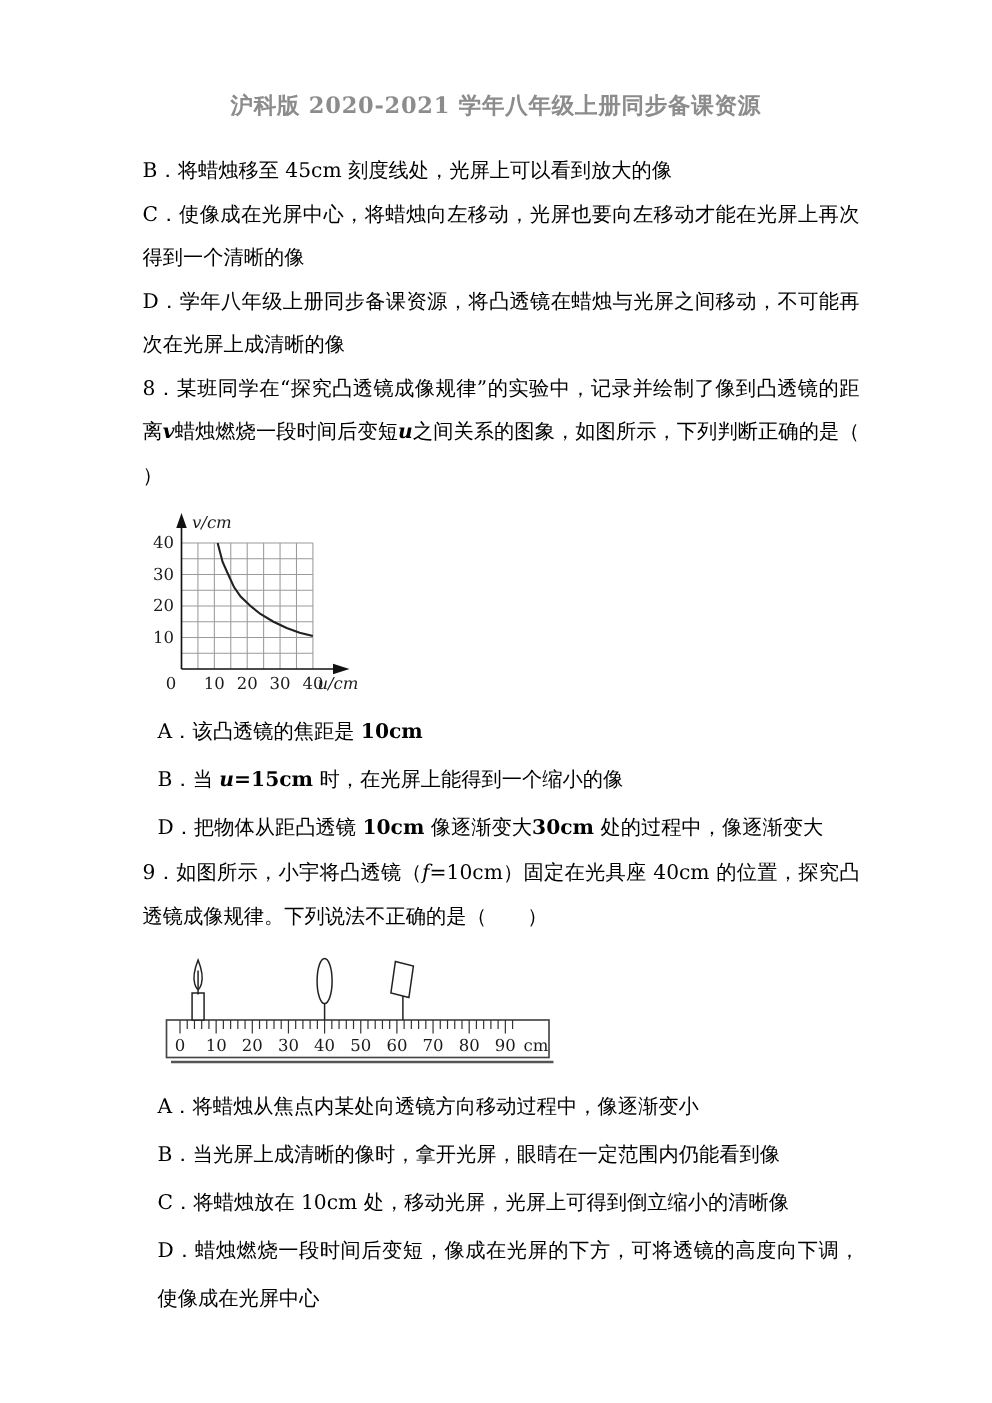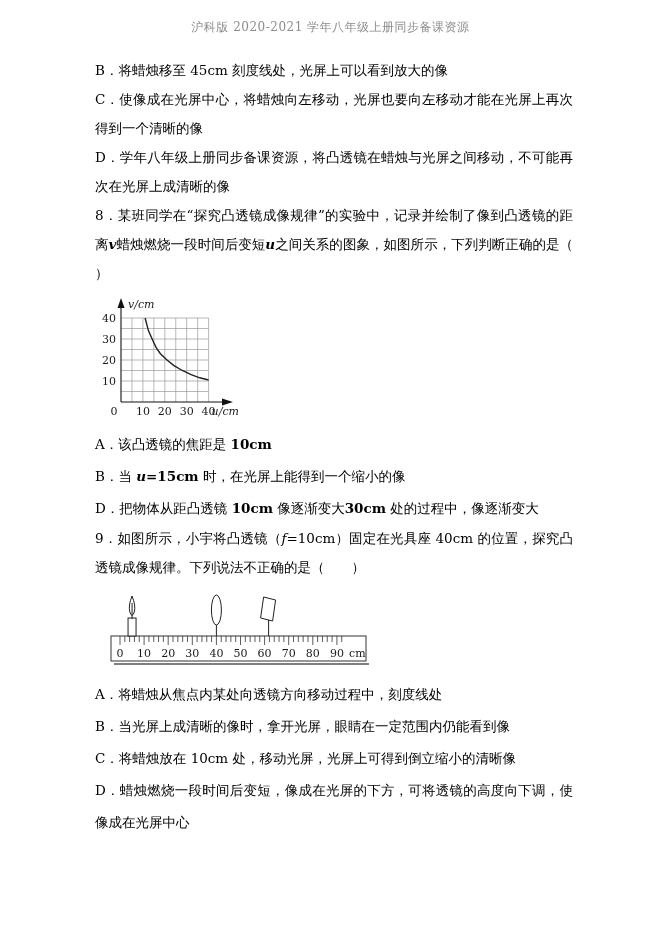--- a/index.html
+++ b/index.html
@@ -9,39 +9,40 @@
   }
   body {
     width: 661px;
     height: 935px;
     position: relative;
     font-family: "DejaVu Serif", "Liberation Serif", serif;
     color: #000;
     overflow: hidden;
   }
   .doc-header {
-    padding-top: 19px;
+    padding-top: 61px;
     text-align: center;
-    font-size: 12px;
+    font-size: 15px;
     color: #8c8c8c;
     letter-spacing: 0.5px;
+    font-weight: bold;
   }
   .content {
     width: 478px;
     margin-left: 95px;
     margin-top: 20px;
   }
   p.line {
     margin: 0;
     font-size: 13.5px;
     line-height: 29px;
     text-align: justify;
     word-break: break-all;
   }
-  p.line.opt32 { line-height: 32px; }
+  p.line.opt32 { line-height: 32px; margin-left: 10px; }
   .seg-b { font-weight: bold; }
   .seg-i { font-style: italic; }
   figure { margin: 0; padding: 0; }
   #fig-graph { margin: 9px 0 3px 0; height: 128px; }
   #fig-bench { margin: 3px 0 5px 14px; height: 88px; }
   svg text {
     font-family: "DejaVu Serif", "Liberation Serif", serif;
     fill: #1a1a1a;
   }
 </style>
@@ -182,18 +183,18 @@
           <line x1="107.4" y1="39" x2="107.4" y2="51"></line>
           <ellipse cx="107.4" cy="25" rx="5" ry="15"></ellipse>
         </g>
         <g stroke="#222" stroke-width="1" fill="#fff">
           <line x1="159.60000000000002" y1="35" x2="159.60000000000002" y2="51"></line>
           <polygon points="154.60000000000002,12 166.60000000000002,15 163.60000000000002,36 151.60000000000002,33"></polygon>
         </g>
       </svg>
   </figure>
 
-  <p class="line opt32"><span>A．</span><span><span>将蜡烛从焦点内某处向透镜方向移动过程中，刻度线处</span></span></p>
+  <p class="line opt32"><span>A．</span><span><span>将蜡烛从焦点内某处向透镜方向移动过程中，像逐渐变小</span></span></p>
   <p class="line opt32"><span>B．</span><span><span>当光屏上成清晰的像时，拿开光屏，眼睛在一定范围内仍能看到像</span></span></p>
   <p class="line opt32"><span>C．</span><span><span>将蜡烛放在 10cm 处，移动光屏，光屏上可得到倒立缩小的清晰像</span></span></p>
   <p class="line opt32"><span>D．</span><span><span>蜡烛燃烧一段时间后变短，像成在光屏的下方，可将透镜的高度向下调，使像成在光屏中心</span></span></p>
 
 </div>
 
 </body></html>

